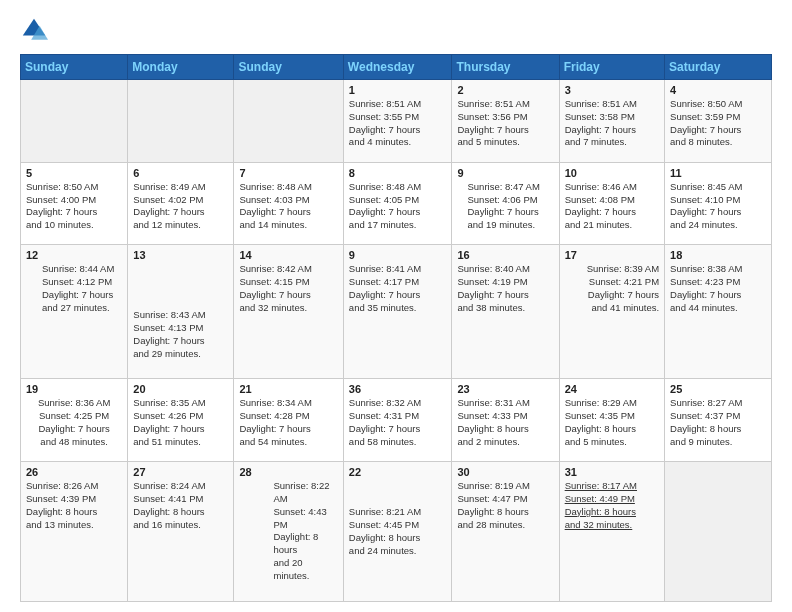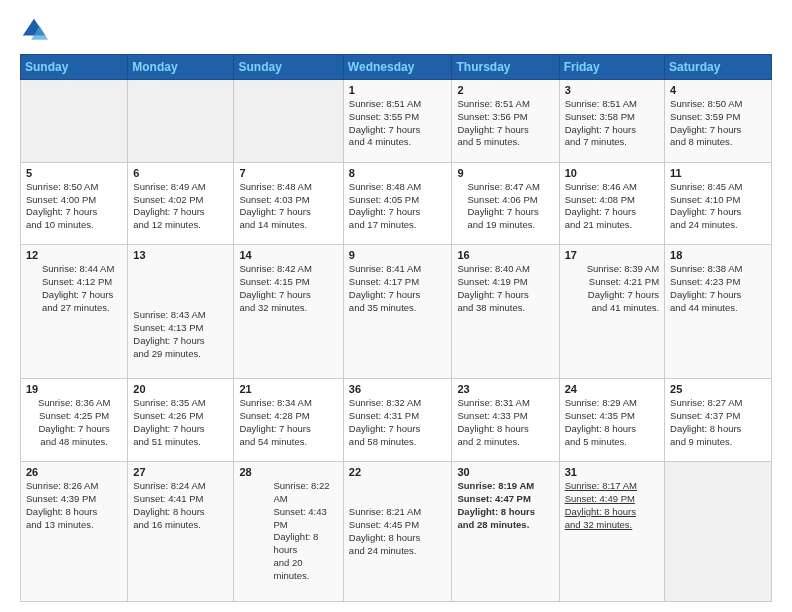--- a/index.html
+++ b/index.html
@@ -349,21 +349,21 @@
           </td>
           <td>
             <div class="day-num">22</div>
             <div class="day-info" style="white-space: pre-line; margin-top: 28px;">Sunrise: 8:21 AM
 Sunset: 4:45 PM
 Daylight: 8 hours
 and 24 minutes.</div>
           </td>
           <td>
             <div class="day-num">30</div>
-            <div class="day-info" style="white-space: pre-line; font-weight: bold;">Sunrise: 8:19 AM
+            <div class="day-info" style="white-space: pre-line;">Sunrise: 8:19 AM
 Sunset: 4:47 PM
 Daylight: 8 hours
 and 28 minutes.</div>
           </td>
           <td>
             <div class="day-num">31</div>
             <div class="day-info" style="white-space: pre-line; text-decoration: underline;">Sunrise: 8:17 AM
 Sunset: 4:49 PM
 Daylight: 8 hours
 and 32 minutes.</div>

